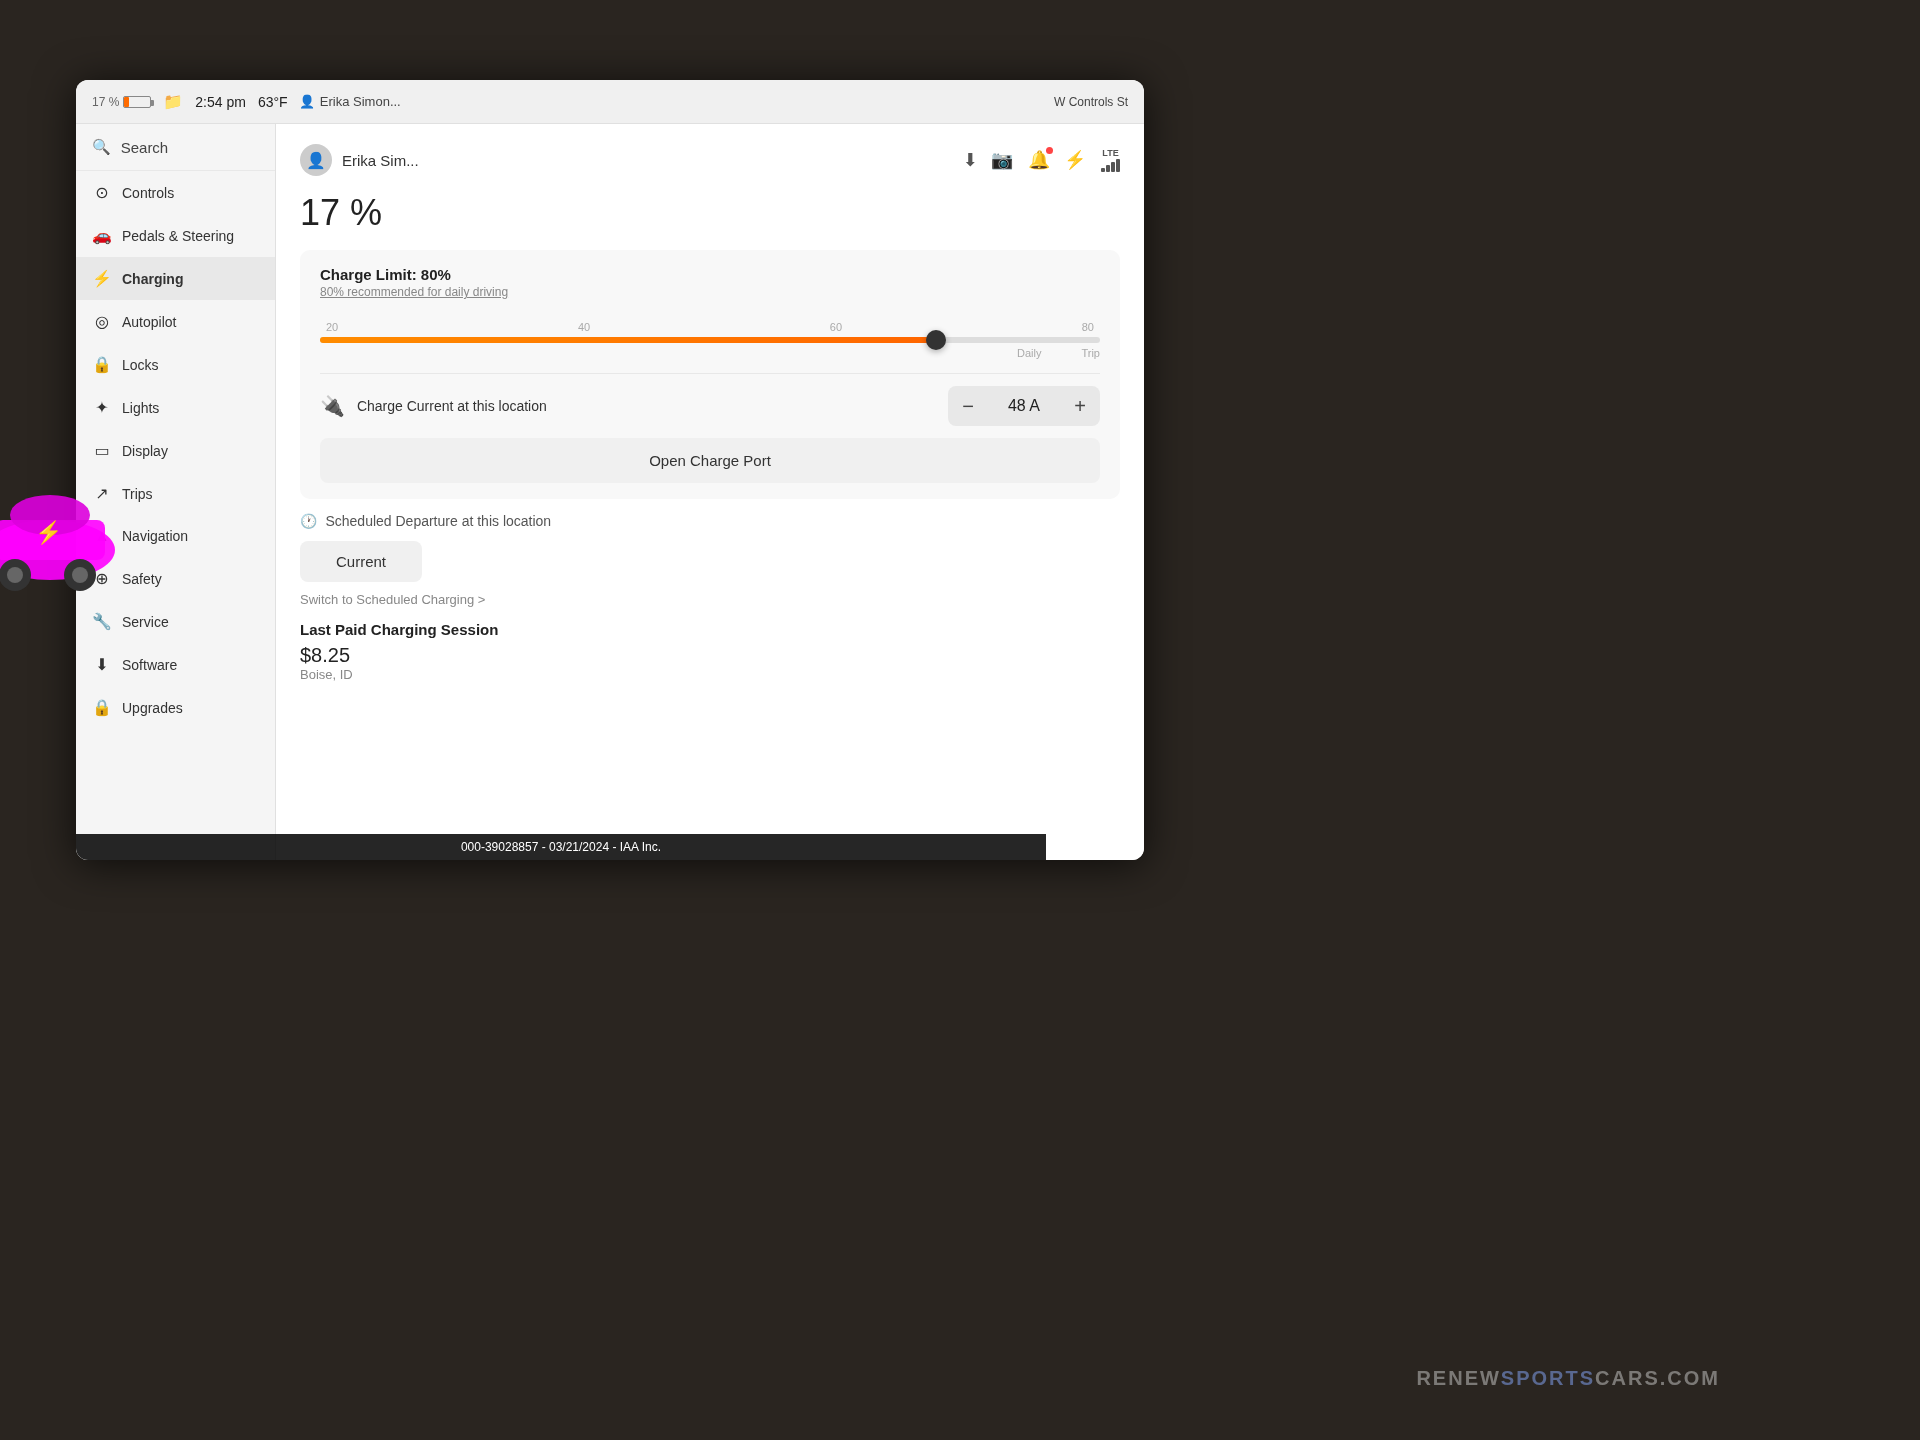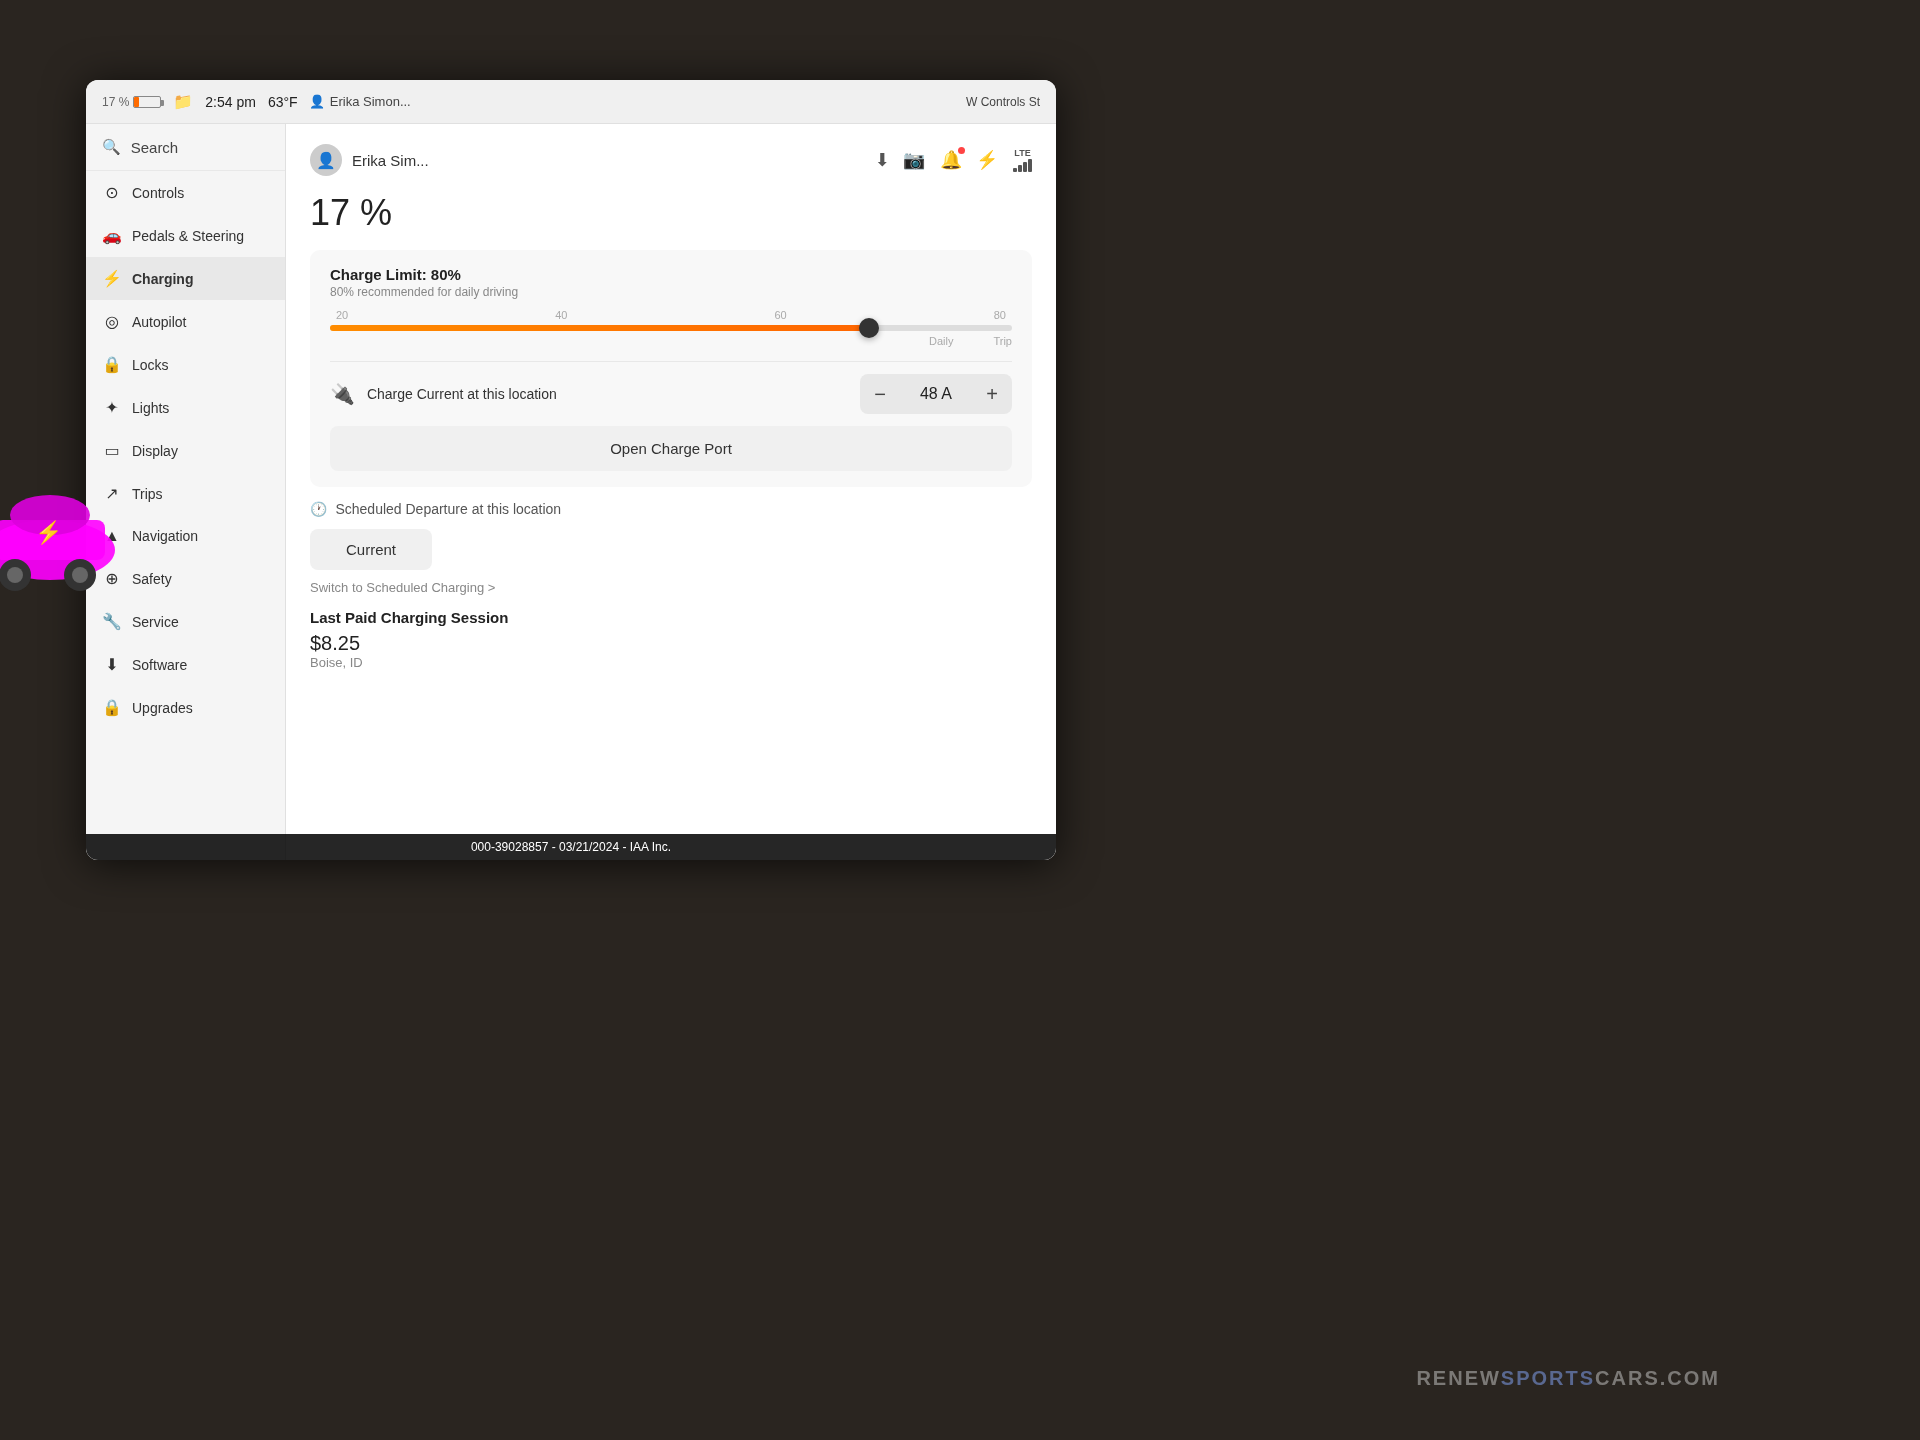--- a/index.html
+++ b/index.html
@@ -9,22 +9,22 @@
       width: 1920px;
       height: 1440px;
       overflow: hidden;
       position: relative;
     }
 
     
     .device-frame {
       position: absolute;
       top: 80px;
-      left: 86px;
-      width: 970px;
+      left: 76px;
+      width: 1068px;
       height: 780px;
       background: #f0f0f0;
       border-radius: 12px;
       overflow: hidden;
       box-shadow: 0 4px 40px rgba(0,0,0,0.7);
     }
 
     
     .status-bar {
       background: #f0f0f0;
@@ -225,20 +225,22 @@
     }
     .charge-limit-title {
       font-size: 15px;
       font-weight: 600;
       color: #222;
       margin-bottom: 2px;
     }
     .charge-limit-subtitle {
       font-size: 12px;
       color: #888;
+      margin-bottom: 12px;
+      text-decoration: underline;
     }
 
     
     .slider-container {
       position: relative;
       padding: 10px 0;
     }
     .slider-track {
       width: 100%;
       height: 6px;

